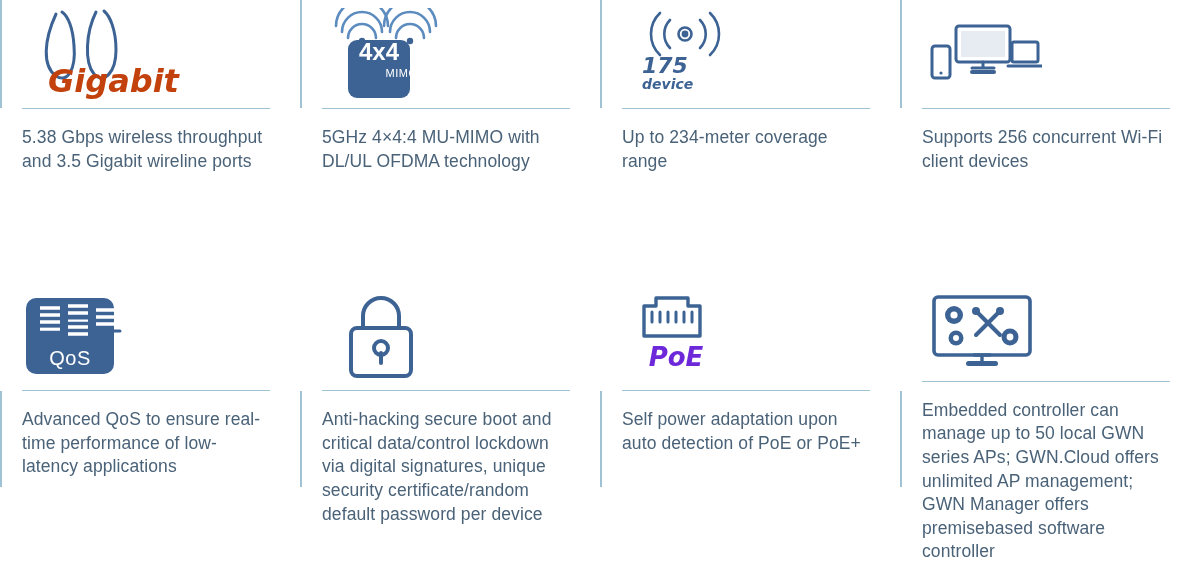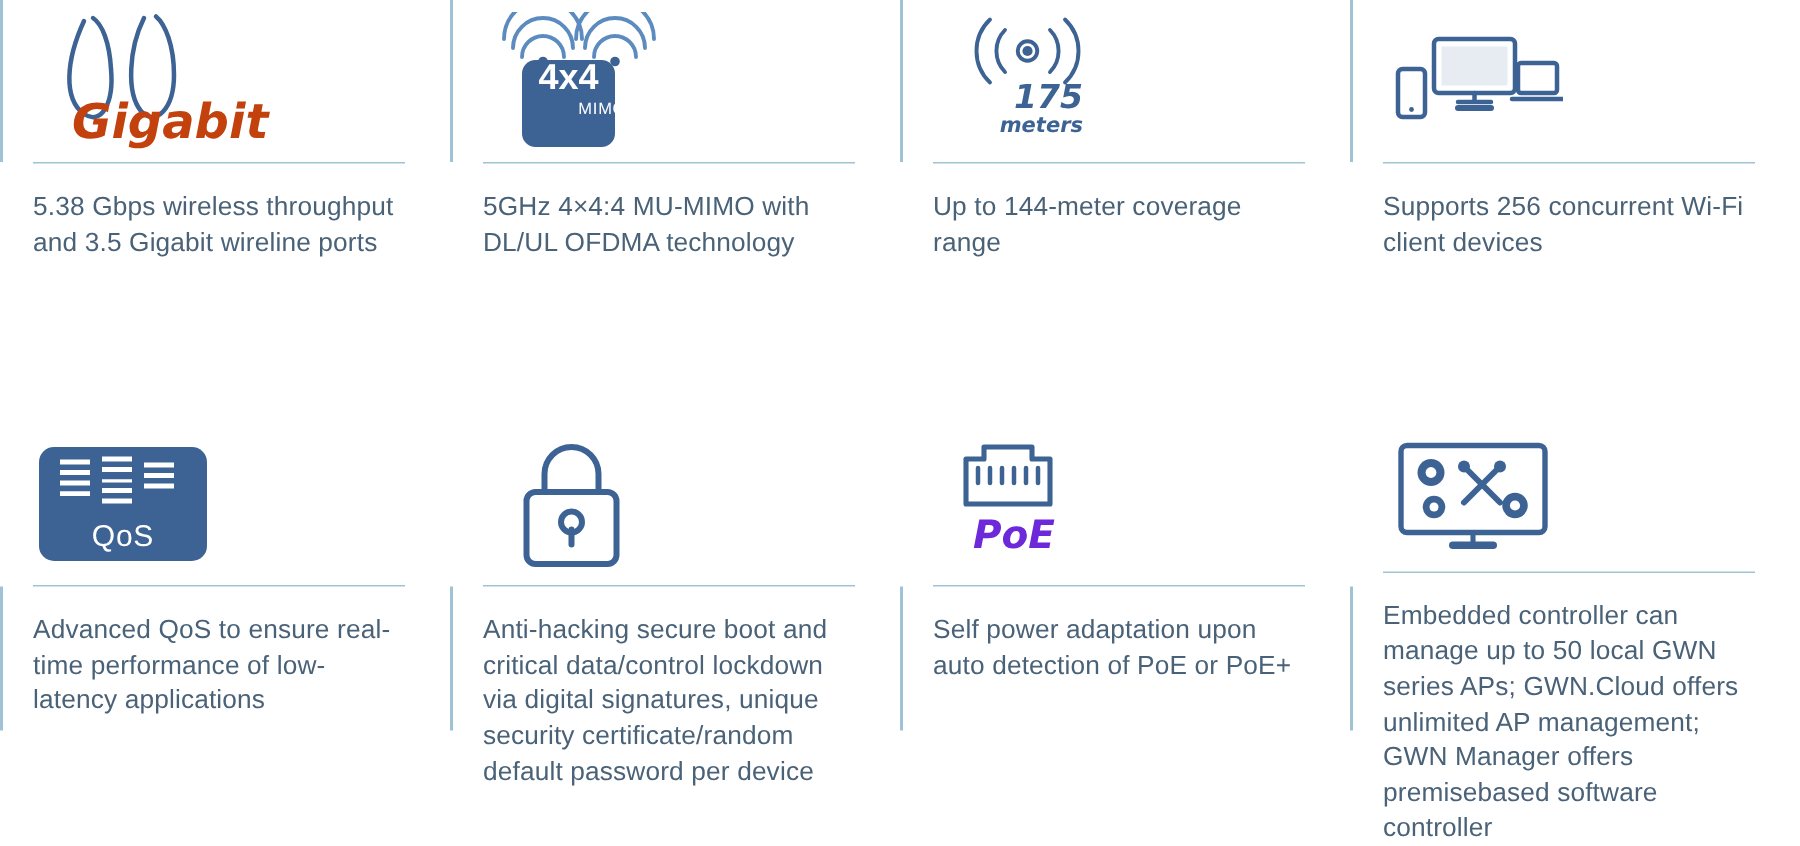--- a/index.html
+++ b/index.html
@@ -84,33 +84,33 @@
     flex-direction: column;
     align-items: center;
     justify-content: flex-start;
     line-height: 1;
   }
   .mimo-badge .big { font-size: 24px; font-weight: bold; }
   .mimo-badge .small { font-size: 11px; letter-spacing: 0.5px; margin-top: 4px; padding-left: 45px; }
 
   
   .meters-text {
-    text-align: right;
+    text-align: left;
     color: #3d6394;
     font-weight: bold;
     font-style: italic;
     line-height: 1.05;
     font-family: "DejaVu Sans", sans-serif;
   }
   .meters-text .n { font-size: 22px; }
   .meters-text .u { font-size: 14px; }
 
   
   .qos-badge {
-    width: 112px;
+    width: 88px;
     height: 76px;
     background: #3d6394;
     border-radius: 10px;
     position: relative;
     color: #fff;
   }
   .qos-label {
     position: absolute;
     bottom: 4px;
     width: 100%;
@@ -186,26 +186,26 @@
             <circle cx="55" cy="26" r="6.5"></circle>
             <path d="M40 12 A20 20 0 0 0 40 40"></path>
             <path d="M70 12 A20 20 0 0 1 70 40"></path>
             <path d="M30 5 A29 29 0 0 0 30 47"></path>
             <path d="M80 5 A29 29 0 0 1 80 47"></path>
           </g>
           <circle cx="55" cy="26" r="3.4" fill="#3d6394"></circle>
         </svg>
         <div class="meters-text" style="position:absolute;top:48px;left:16px;width:80px;">
           <div class="n">175</div>
-          <div class="u">meters</div>
+          <div class="u">device</div>
         </div>
       </div>
     </div>
     <div class="rule"></div>
-    <div class="cell-text">Up to 144-meter coverage range</div>
+    <div class="cell-text">Up to 234-meter coverage range</div>
   </div>
 
   <div class="cell">
     <div class="vbar top"></div>
     <div class="icon-area">
       <div style="width:120px;height:96px;display:flex;align-items:center;">
         <svg width="116" height="68" viewBox="0 0 116 68">
 
           <rect x="30" y="6" width="54" height="36" rx="3" fill="none" stroke="#3d6394" stroke-width="3"></rect>
           <rect x="35" y="11" width="44" height="26" fill="#3d6394" opacity="0.12"></rect>

